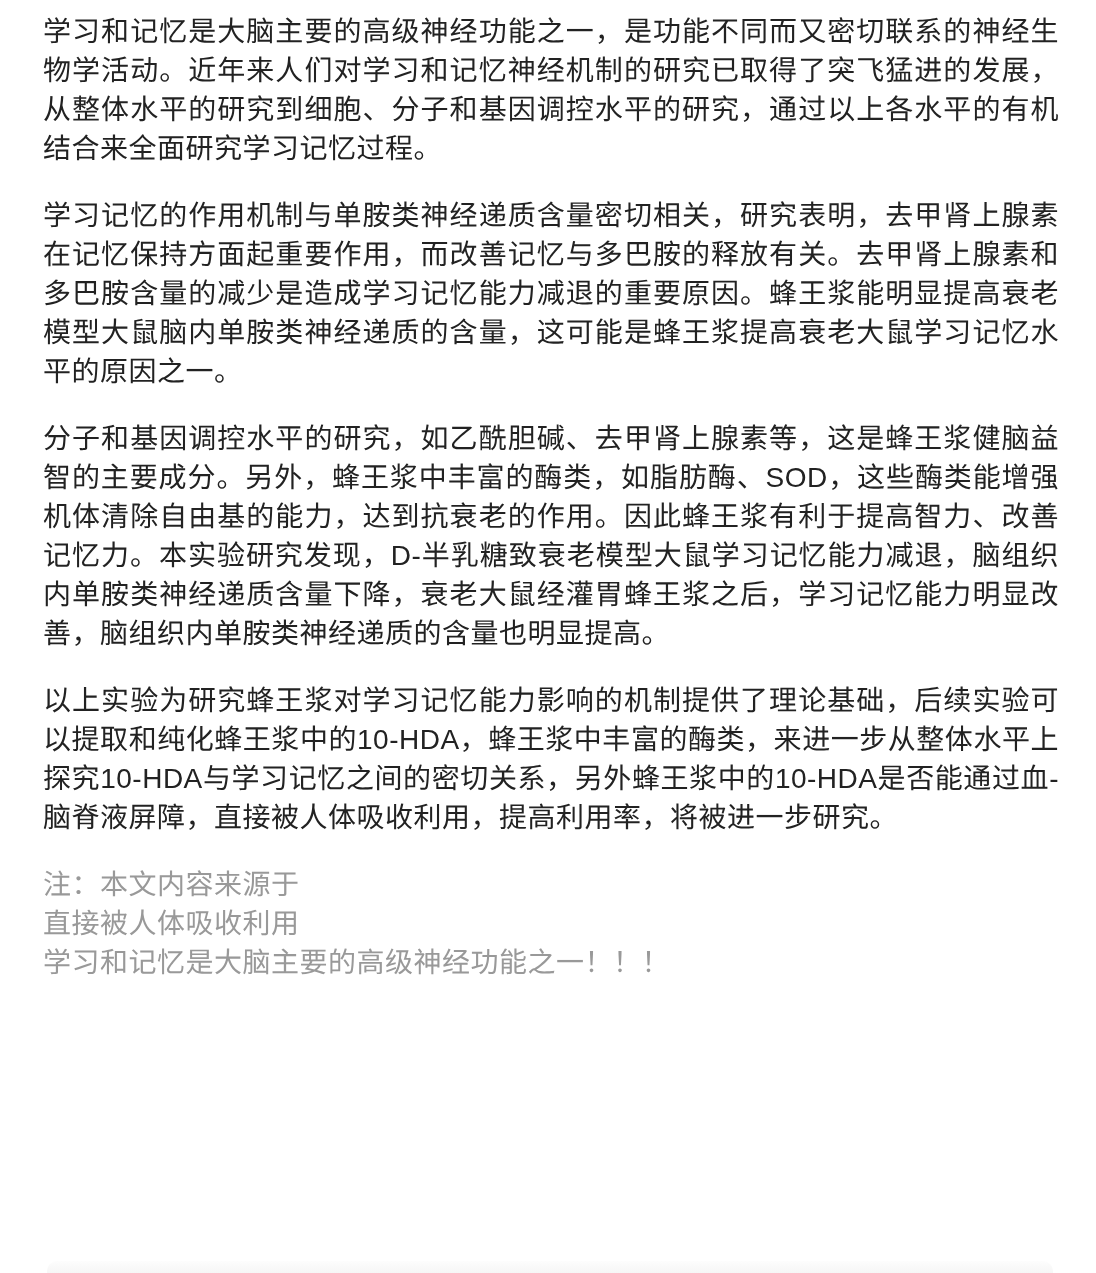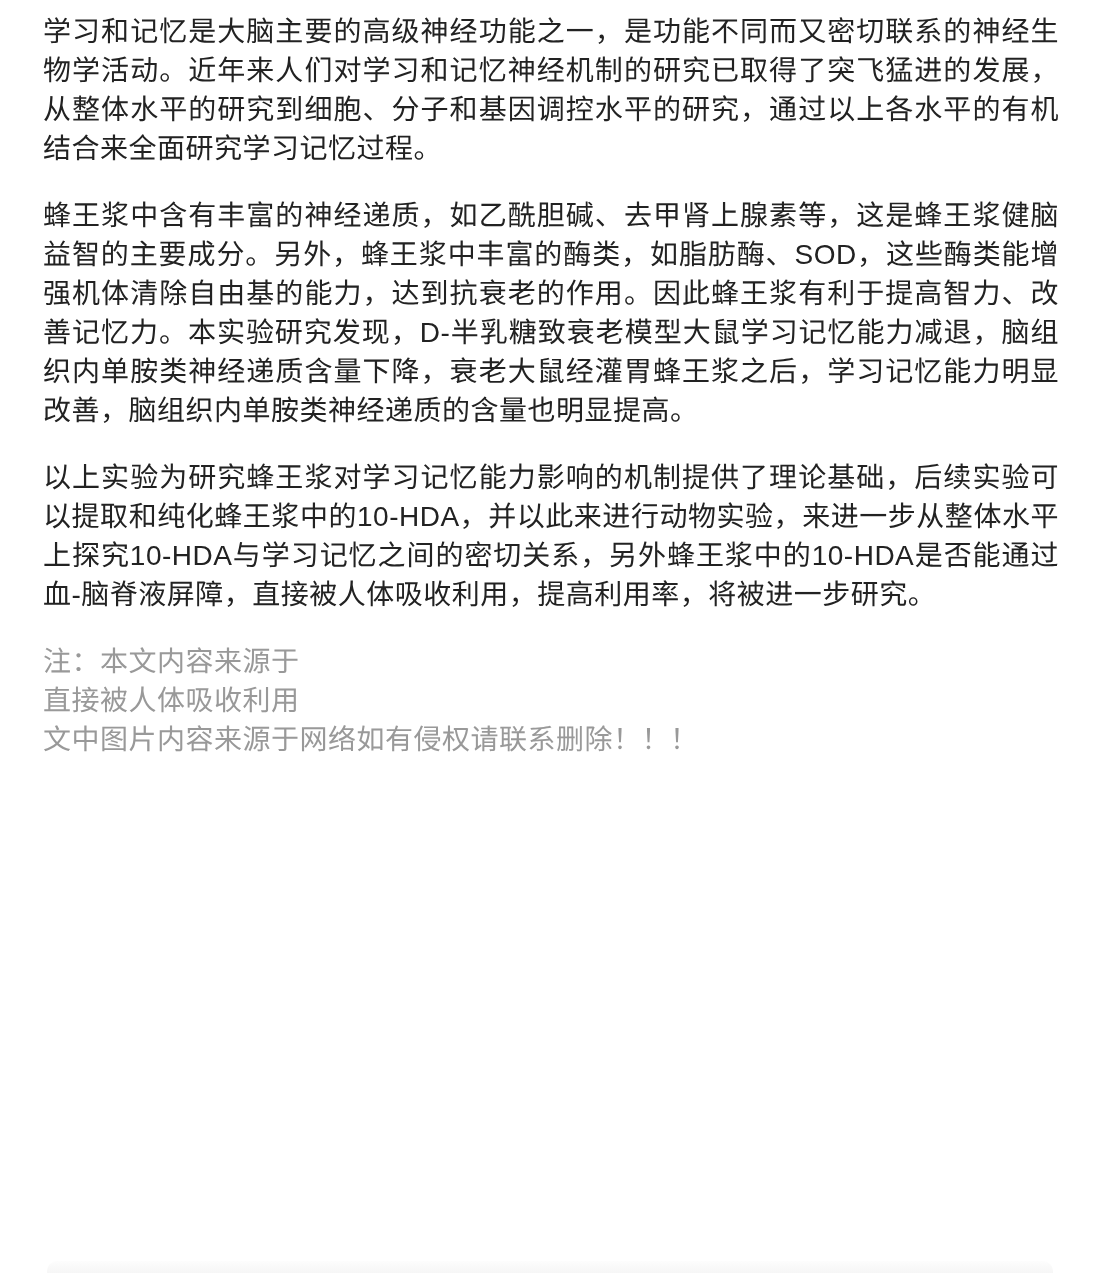--- a/index.html
+++ b/index.html
@@ -45,28 +45,29 @@
   }
 </style>
 </head>
 <body>
 
 <div class="page">
   <div class="article">
 
     <p class="body-para">学习和记忆是大脑主要的高级神经功能之一，是功能不同而又密切联系的神经生物学活动。近年来人们对学习和记忆神经机制的研究已取得了突飞猛进的发展，从整体水平的研究到细胞、分子和基因调控水平的研究，通过以上各水平的有机结合来全面研究学习记忆过程。</p>
 
+    <p class="body-para">学习记忆的作用机制与单胺类神经递质含量密切相关，研究表明，去甲肾上腺素在记忆保持方面起重要作用，而改善记忆与多巴胺的释放有关。去甲肾上腺素和多巴胺含量的减少是造成学习记忆能力减退的重要原因。蜂王浆能明显提高衰老模型大鼠脑内单胺类神经递质的含量，这可能是蜂王浆提高衰老大鼠学习记忆水平的原因之一。</p>
 
-    <p class="body-para">蜂王浆中含有丰富的神经递质，如乙酰胆碱、去甲肾上腺素等，这是蜂王浆健脑益智的主要成分。另外，蜂王浆中丰富的酶类，如脂肪酶、SOD，这些酶类能增强机体清除自由基的能力，达到抗衰老的作用。因此蜂王浆有利于提高智力、改善记忆力。本实验研究发现，D-半乳糖致衰老模型大鼠学习记忆能力减退，脑组织内单胺类神经递质含量下降，衰老大鼠经灌胃蜂王浆之后，学习记忆能力明显改善，脑组织内单胺类神经递质的含量也明显提高。</p>
+    <p class="body-para">分子和基因调控水平的研究，如乙酰胆碱、去甲肾上腺素等，这是蜂王浆健脑益智的主要成分。另外，蜂王浆中丰富的酶类，如脂肪酶、SOD，这些酶类能增强机体清除自由基的能力，达到抗衰老的作用。因此蜂王浆有利于提高智力、改善记忆力。本实验研究发现，D-半乳糖致衰老模型大鼠学习记忆能力减退，脑组织内单胺类神经递质含量下降，衰老大鼠经灌胃蜂王浆之后，学习记忆能力明显改善，脑组织内单胺类神经递质的含量也明显提高。</p>
 
 
-    <p class="body-para">以上实验为研究蜂王浆对学习记忆能力影响的机制提供了理论基础，后续实验可以提取和纯化蜂王浆中的10-HDA，并以此来进行动物实验，来进一步从整体水平上探究10-HDA与学习记忆之间的密切关系，另外蜂王浆中的10-HDA是否能通过血-脑脊液屏障，直接被人体吸收利用，提高利用率，将被进一步研究。</p>
+    <p class="body-para">以上实验为研究蜂王浆对学习记忆能力影响的机制提供了理论基础，后续实验可以提取和纯化蜂王浆中的10-HDA，蜂王浆中丰富的酶类，来进一步从整体水平上探究10-HDA与学习记忆之间的密切关系，另外蜂王浆中的10-HDA是否能通过血-脑脊液屏障，直接被人体吸收利用，提高利用率，将被进一步研究。</p>
 
     <div class="note">
       <span class="note-line">注：本文内容来源于</span>
       <span class="note-line">直接被人体吸收利用</span>
-      <span class="note-line">文中图片内容来源于网络如有侵权请联系删除！！！</span>
+      <span class="note-line">学习和记忆是大脑主要的高级神经功能之一！！！</span>
     </div>
 
   </div>
 
   <div class="next-card-edge"></div>
 </div>
 
 </body></html>

